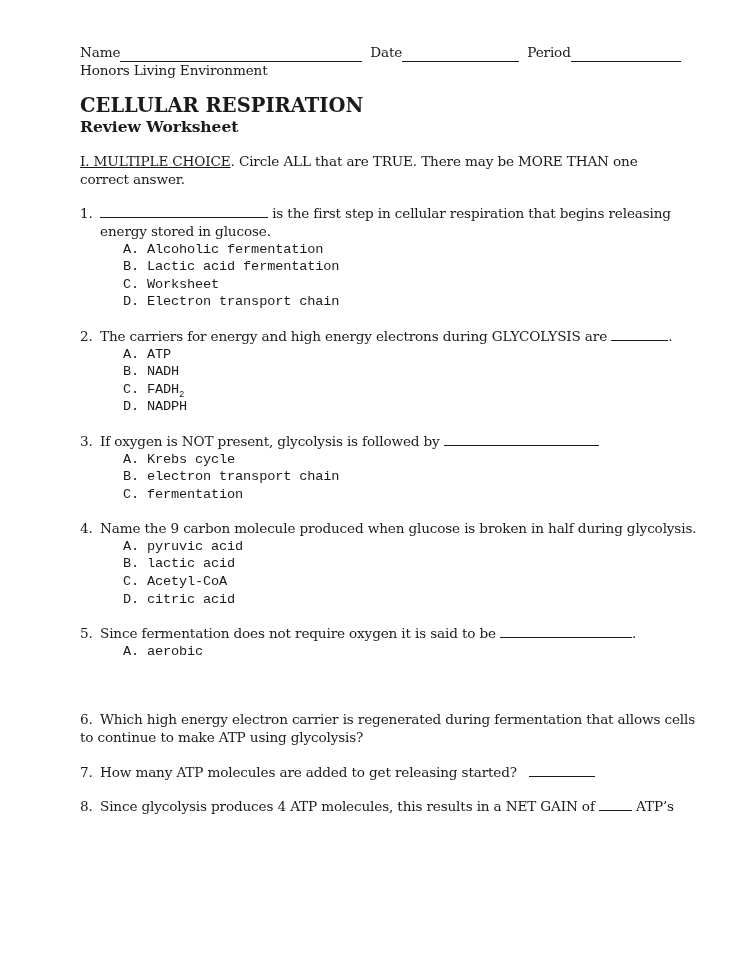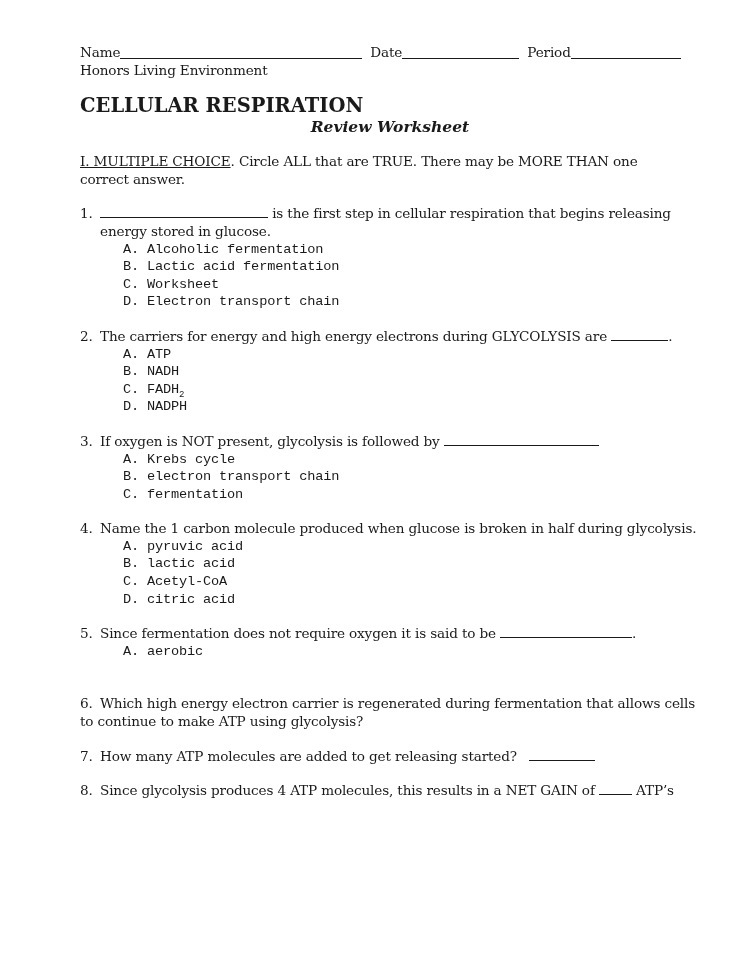--- a/index.html
+++ b/index.html
@@ -2,24 +2,24 @@
 <html><head>
   <meta charset="utf-8">
   <style>
     html, body { margin: 0; padding: 0; background: #ffffff; }
     body {
       width: 749px; height: 970px; position: relative; overflow: hidden;
       font-family: "DejaVu Serif", "Liberation Serif", serif;
       color: #1a1a1a;
     }
     .page { position: absolute; left: 80px; top: 44px; width: 620px; font-size: 13.6px; line-height: 17.6px; letter-spacing: -0.15px; }
-    .hdr-row { display: flex; align-items: center; white-space: nowrap; }
+    .hdr-row { display: flex; align-items: flex-end; white-space: nowrap; }
     .blank { display: inline-block; border-bottom: 1px solid #1a1a1a; height: 12px; vertical-align: baseline; }
     .title { text-align: left; font-weight: bold; font-size: 19.5px; line-height: 22px; margin-top: 16px; margin-left: 0px; letter-spacing: 0; }
-    .subtitle { text-align: center; font-weight: bold; font-size: 15.5px; line-height: 20px; letter-spacing: 0; font-style: italic; }
+    .subtitle { font-weight: bold; font-size: 15.5px; line-height: 20px; letter-spacing: 0; }
     .instructions { margin-top: 16px; }
     .underline { text-decoration: underline; }
     .q { position: relative; }
     .q-line { white-space: nowrap; }
     .q-num { display: inline-block; width: 20px; }
     .q-cont { padding-left: 20px; }
     .opts { padding-left: 43px; }
     .opt { white-space: nowrap; font-family: Liberation Mono, monospace; }
     sub, sup { font-size: 9px; line-height: 0; }
   </style>
@@ -72,37 +72,37 @@
   <div class="q" style="margin-top:17px">
     <div class="q-line"><span class="q-num">3.</span><span>If oxygen is NOT present, glycolysis is followed by </span><span class="blank" style="width:155px"></span></div>
     <div class="opts">
       <div class="opt">A. Krebs cycle</div>
       <div class="opt">B. electron transport chain</div>
       <div class="opt">C. fermentation</div>
     </div>
   </div>
 
   <div class="q" style="margin-top:17px">
-    <div class="q-line"><span class="q-num">4.</span><span>Name the 1 carbon molecule produced when glucose is broken in half during glycolysis.</span></div>
+    <div class="q-line"><span class="q-num">4.</span><span>Name the 9 carbon molecule produced when glucose is broken in half during glycolysis.</span></div>
     <div class="opts">
       <div class="opt">A. pyruvic acid</div>
       <div class="opt">B. lactic acid</div>
       <div class="opt">C. Acetyl-CoA</div>
       <div class="opt">D. citric acid</div>
     </div>
   </div>
 
   <div class="q" style="margin-top:17px">
     <div class="q-line"><span class="q-num">5.</span><span>Since fermentation does not require oxygen it is said to be </span><span class="blank" style="width:132px"></span><span>.</span></div>
     <div class="opts">
       <div class="opt">A. aerobic</div>
     </div>
   </div>
 
-  <div class="q" style="margin-top:35px">
+  <div class="q" style="margin-top:51px">
     <div class="q-line"><span class="q-num">6.</span><span>Which high energy electron carrier is regenerated during fermentation that allows cells</span></div>
     <div>to continue to make ATP using glycolysis?</div>
   </div>
 
   <div class="q" style="margin-top:17px">
     <div class="q-line"><span class="q-num">7.</span><span>How many ATP molecules are added to get releasing started? </span><span style="display:inline-block;width:8px"></span><span class="blank" style="width:66px"></span></div>
   </div>
 
   <div class="q" style="margin-top:17px">
     <div class="q-line"><span class="q-num">8.</span><span>Since glycolysis produces 4 ATP molecules, this results in a NET GAIN of </span><span class="blank" style="width:33px"></span><span> ATP’s</span></div>

